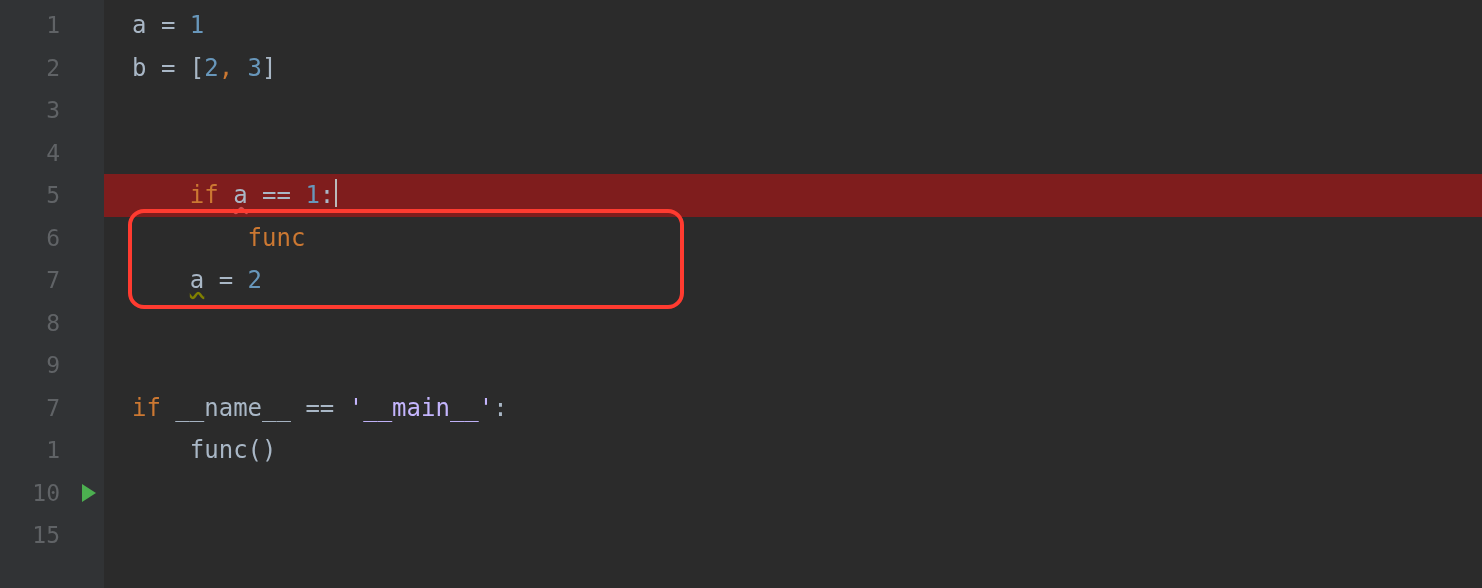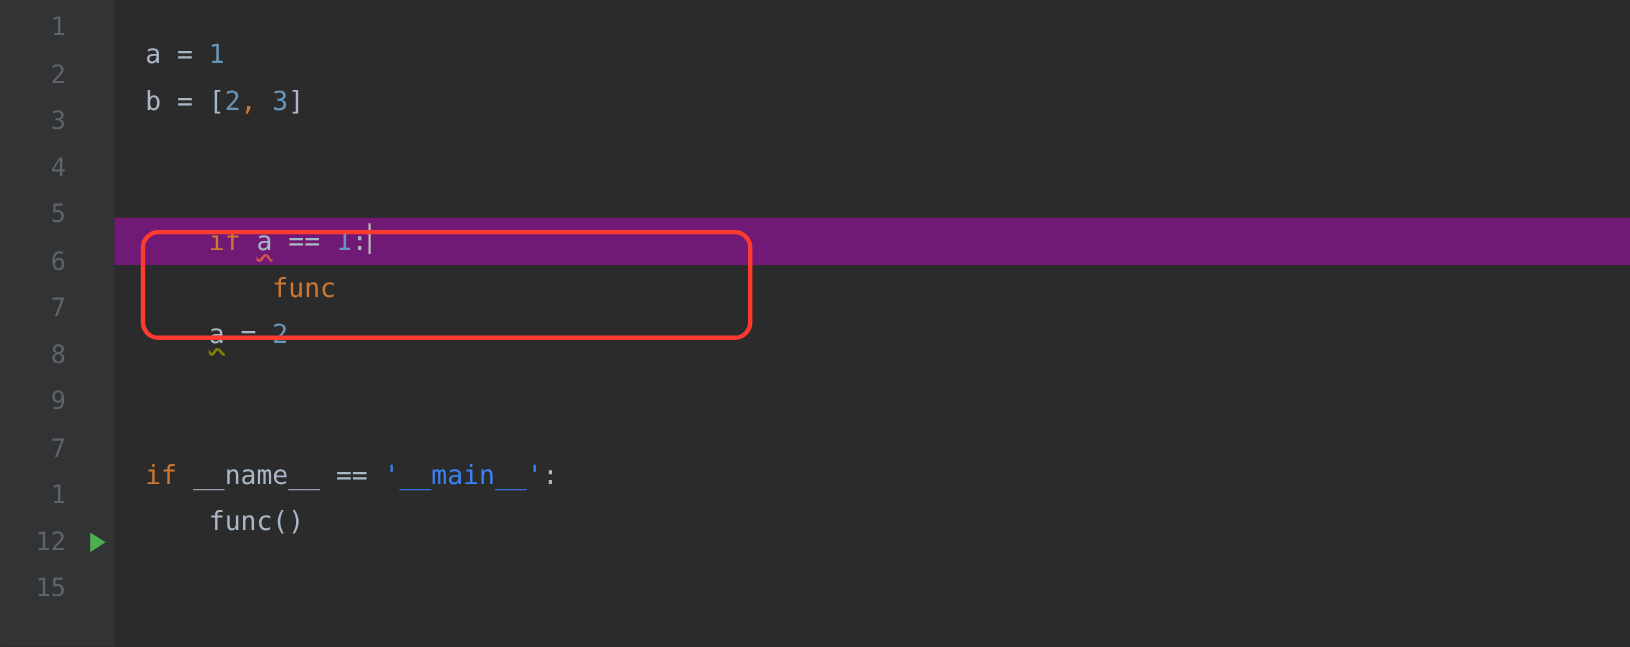--- a/index.html
+++ b/index.html
@@ -41,38 +41,37 @@
     width: 0; height: 0;
     border-top: 9px solid transparent;
     border-bottom: 9px solid transparent;
     border-left: 14px solid #4caf50;
   }
   .code-area {
     flex: 1;
     position: relative;
     padding-top: 4px;
     background: #2b2b2b;
-    margin-top: 24px;
   }
   .code-line {
     height: 42.5px;
     line-height: 42.5px;
     white-space: pre;
     padding-left: 28px;
     color: #a9b7c6;
     position: relative;
   }
   .code-line.current {
-    background: #701a75;
+    background: #7f1d1d;
   }
   .t-default { color: #a9b7c6; }
   .t-number { color: #6897bb; }
   .t-keyword { color: #cc7832; }
   .t-funcname { color: #ffc66d; }
-  .t-string { color: #3b82f6; }
+  .t-string { color: #c4b5fd; }
   .t-warn {
     text-decoration-line: underline;
     text-decoration-style: wavy;
     text-decoration-color: #808000;
     text-underline-offset: 4px;
   }
   .t-err {
     text-decoration-line: underline;
     text-decoration-style: wavy;
     text-decoration-color: #d25252;
@@ -128,21 +127,21 @@
     <div class="gutter-line"><span>3</span></div>
     <div class="gutter-line"><span>4</span></div>
     <div class="gutter-line"><span>5</span></div>
     <div class="gutter-line"><span>6</span></div>
     <div class="gutter-line"><span>7</span></div>
     <div class="gutter-line"><span>8</span></div>
     <div class="gutter-line"><span>9</span></div>
     <div class="gutter-line"><span>7</span></div>
     <div class="gutter-line"><span>1</span></div>
     <div class="gutter-line">
-      <span>12</span>
+      <span>10</span>
       <span class="gutter-play"></span>
     </div>
     <div class="gutter-line"><span>15</span></div>
   </div>
 
   <div class="code-area">
 
     <div class="code-line"><span class="t-default">a</span><span class="t-default"> = </span><span class="t-number">1</span></div>
 
     <div class="code-line"><span class="t-default">b</span><span class="t-default"> = [</span><span class="t-number">2</span><span class="t-keyword">, </span><span class="t-number">3</span><span class="t-default">]</span></div>

